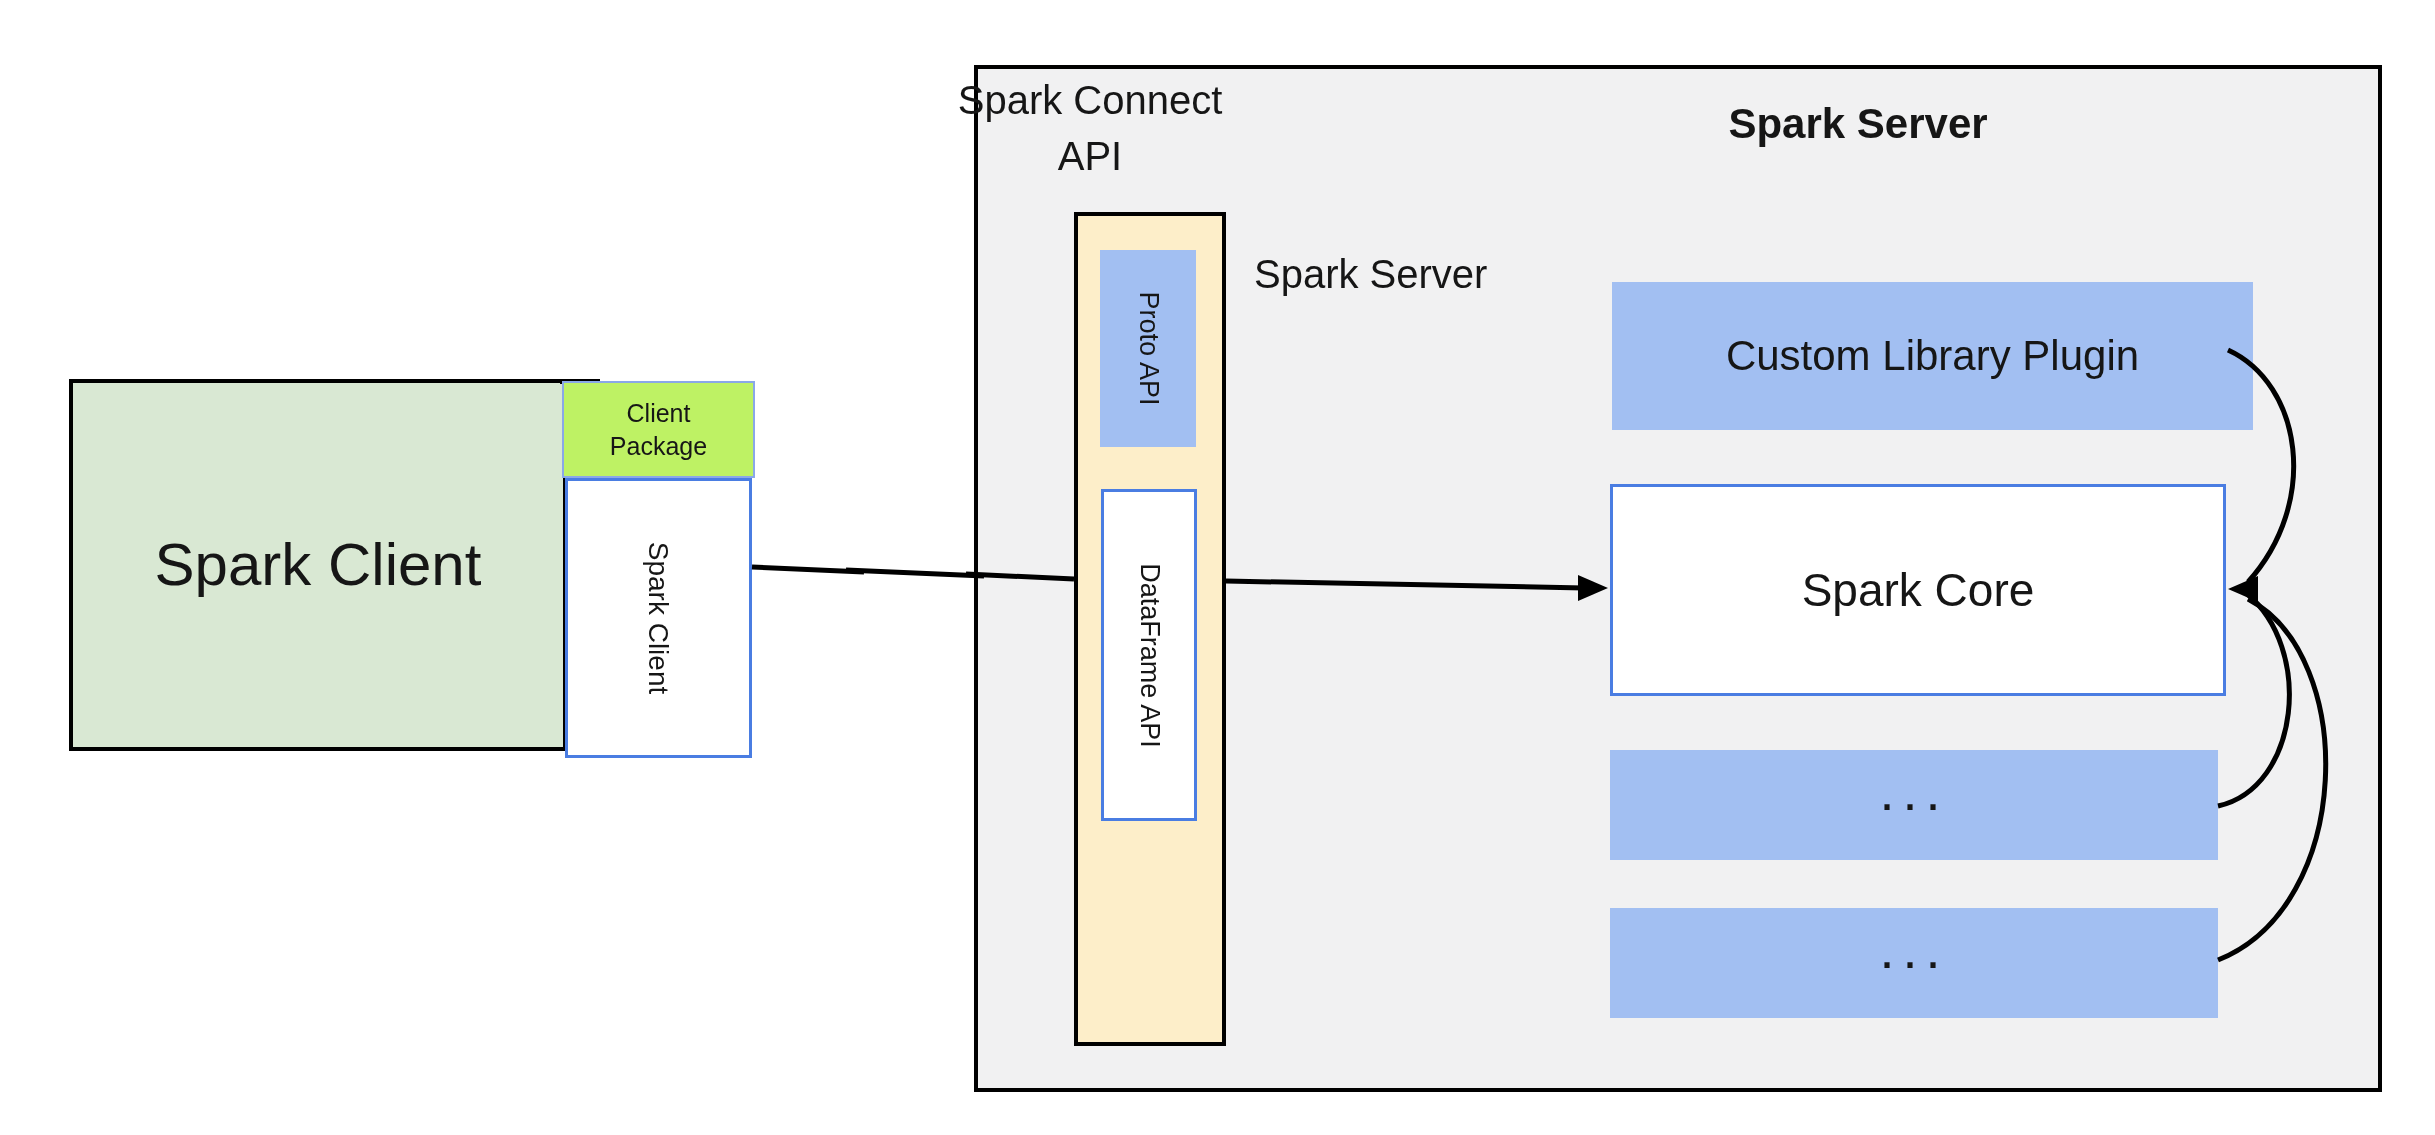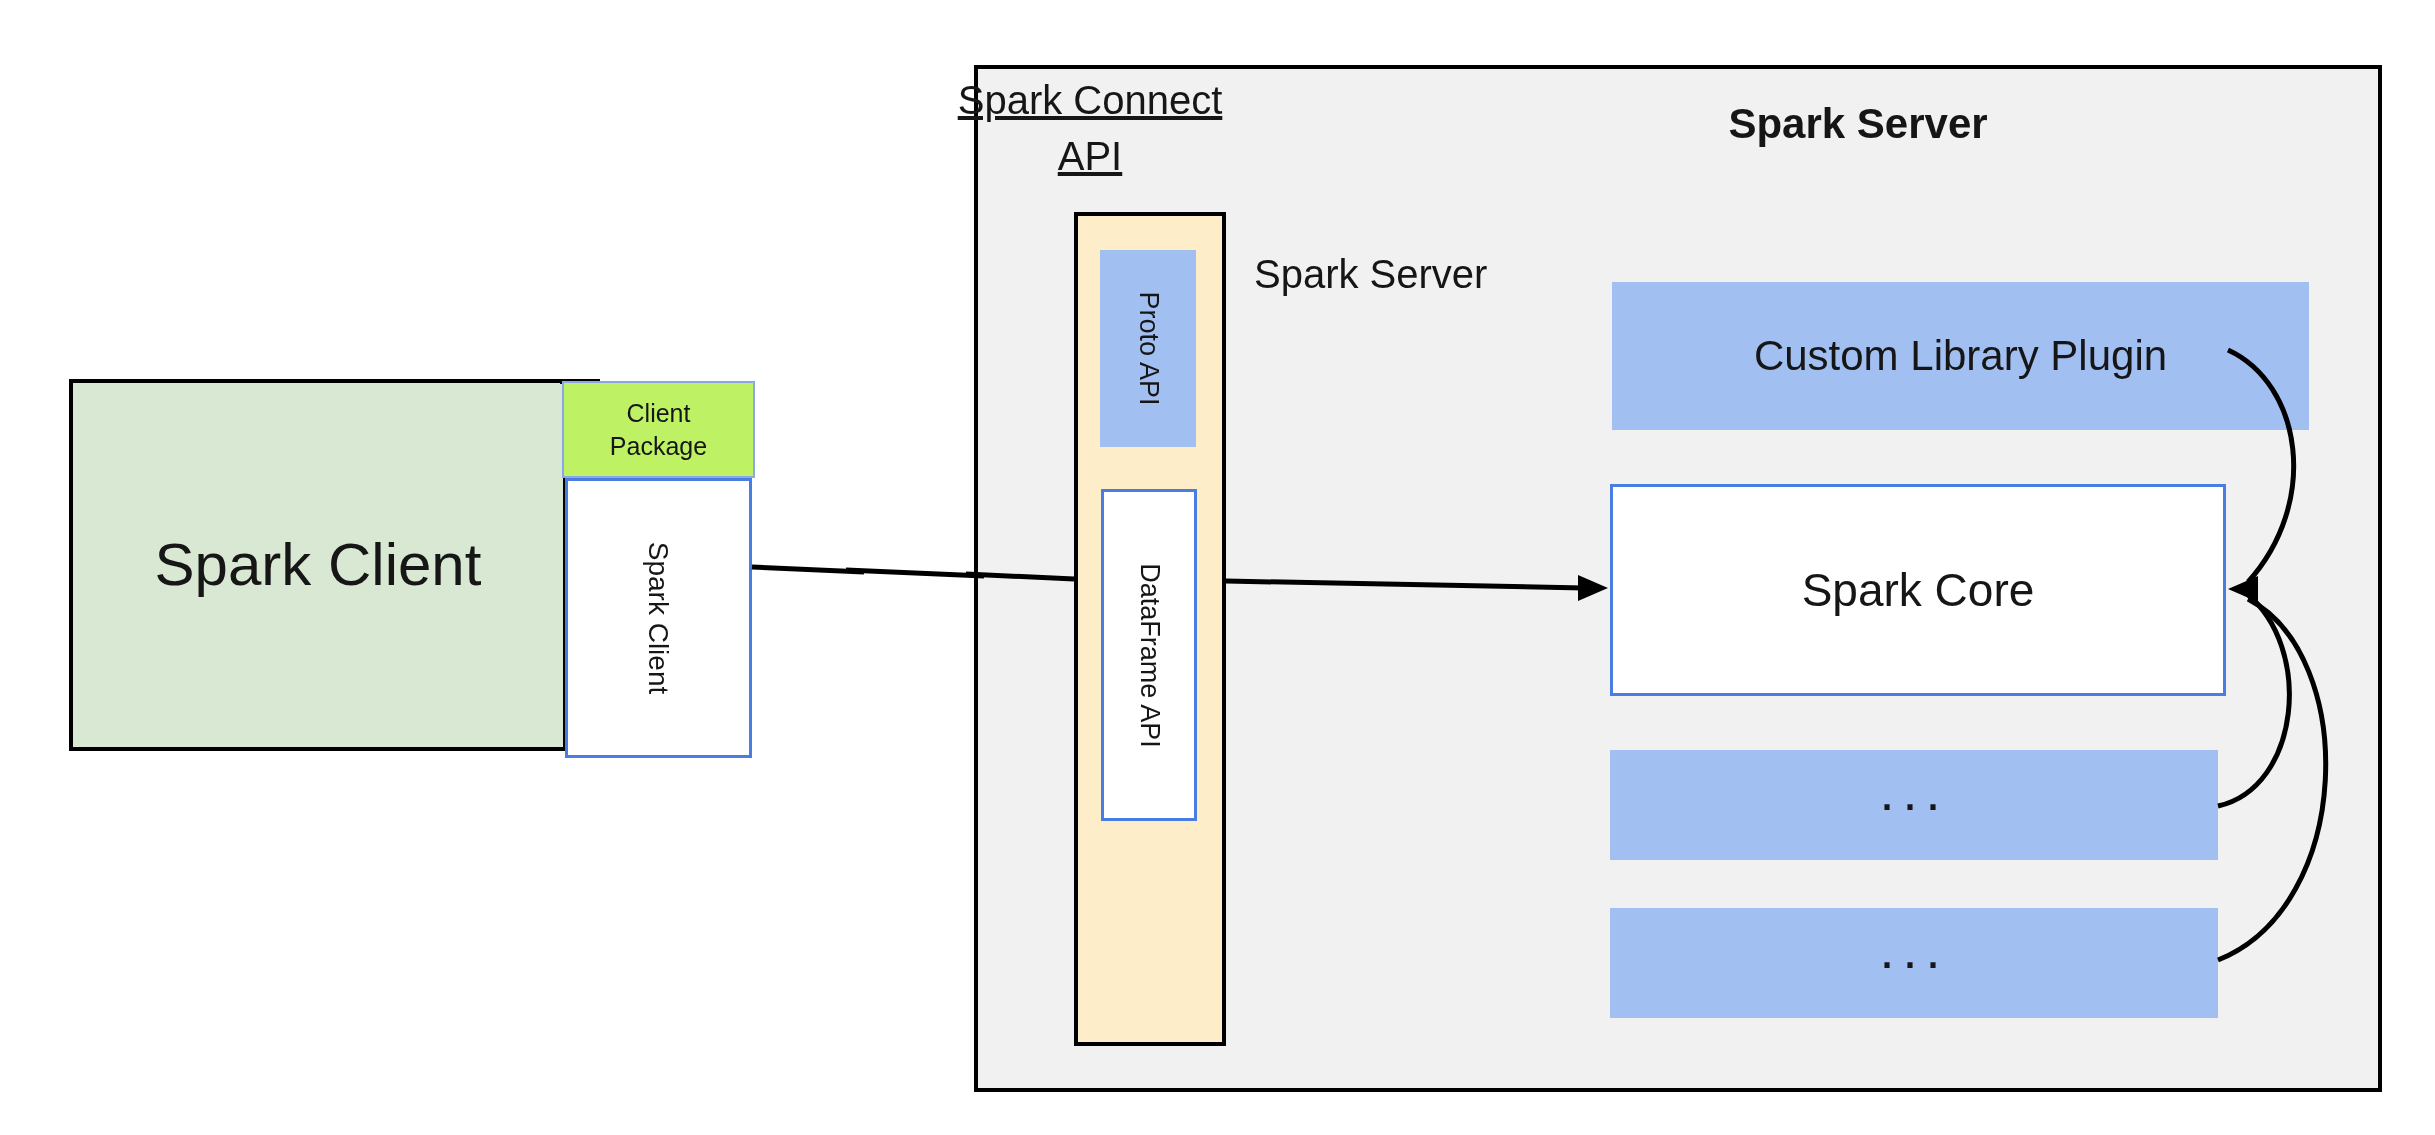--- a/index.html
+++ b/index.html
@@ -28,21 +28,21 @@
     background:#bef264;border:2px solid #8aa8e8;
     font-size:25px;line-height:1.3;
   }
   #spark-client-box{
     left:565px;top:478px;width:187px;height:280px;
     background:#ffffff;border:3px solid #4a7de2;
     font-size:28px;
   }
   #connect-api-label{
     left:940px;top:72px;width:300px;
-    font-size:40px;line-height:1.4;text-align:center;text-decoration:underline;
+    font-size:40px;line-height:1.4;text-align:center;
   }
   #server-title{
     left:1658px;top:100px;width:400px;
     font-size:42px;font-weight:bold;text-align:center;
   }
   #connect-api-column{
     left:1074px;top:212px;width:152px;height:834px;
     background:#fdeec9;border:4px solid #000000;
   }
   #proto-api-box{
@@ -53,21 +53,21 @@
   #dataframe-api-box{
     left:1101px;top:489px;width:96px;height:332px;
     background:#ffffff;border:3px solid #4a7de2;
     font-size:27px;
   }
   #server-library-label{
     left:1254px;top:246px;width:360px;
     font-size:40px;line-height:1.4;text-align:left;
   }
   #custom-plugin-box{
-    left:1612px;top:282px;width:697px;height:148px;
+    left:1612px;top:282px;width:641px;height:148px;
     background:#a2bff2;font-size:42px;
   }
   #spark-core-box{
     left:1610px;top:484px;width:616px;height:212px;
     background:#ffffff;border:3px solid #4a7de2;font-size:46px;justify-content:center;
   }
   #plugin-box-1{
     left:1610px;top:750px;width:608px;height:110px;
     background:#a2bff2;font-size:54px;
   }

